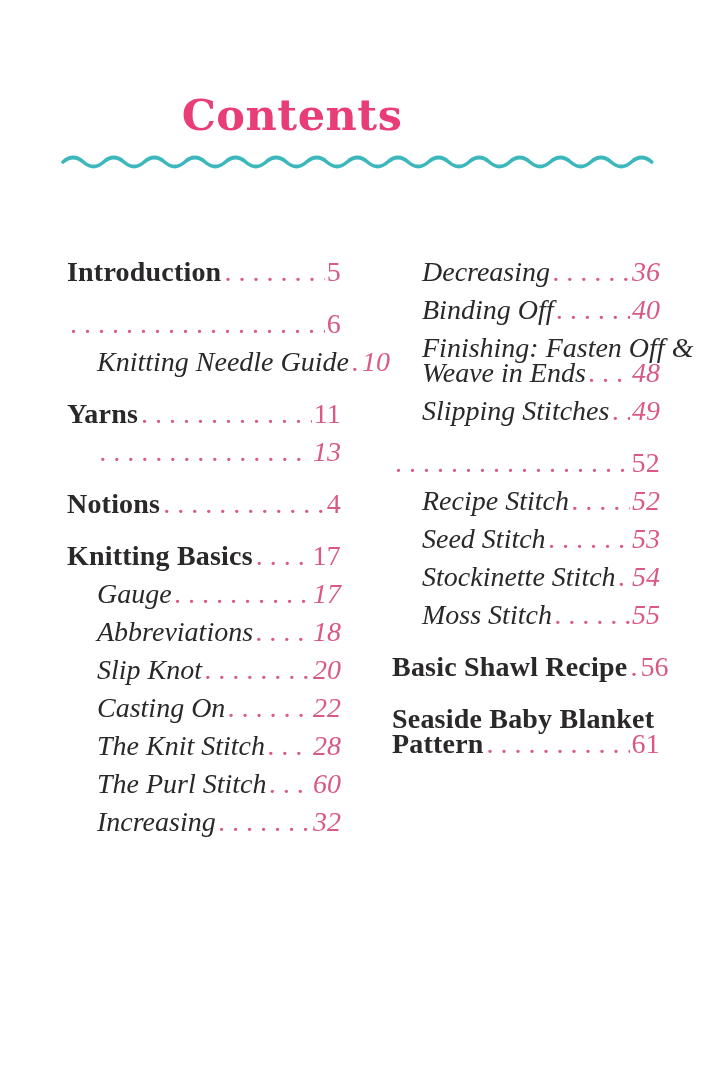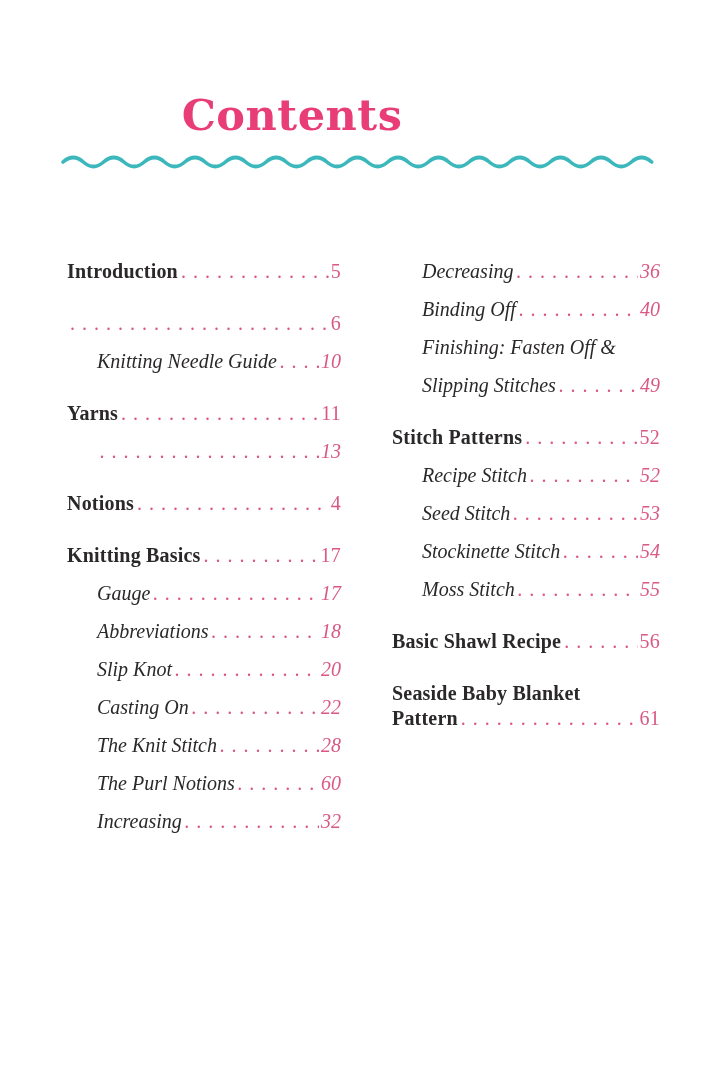--- a/index.html
+++ b/index.html
@@ -34,21 +34,21 @@
   }
   .wave {
     position: absolute;
     left: 61px;
     top: 152px;
   }
   .col { position: absolute; top: 259px; }
   .col-left  { left: 67px;  width: 274px; }
   .col-right { left: 392px; width: 268px; }
 
-  .toc-entry { font-size: 20px; line-height: 25px; margin-top: 13px; }
+  .toc-entry { font-size: 28px; line-height: 25px; margin-top: 13px; }
   .toc-entry.section { font-weight: 700; margin-top: 27px; letter-spacing: 0.2px; }
   .toc-entry.sub { padding-left: 30px; font-style: italic; }
   .toc-entry.spacer { margin-top: 53px; }
   .col .toc-entry:first-child { margin-top: 0; }
 
   .entry-line { display: flex; align-items: baseline; }
   .label { flex: 0 0 auto; white-space: nowrap; }
   .dots {
     flex: 1 1 auto;
     overflow: hidden;
@@ -156,21 +156,21 @@
     </div>
     <div class="toc-entry sub">
       <div class="entry-line">
         <span class="label">The Knit Stitch</span>
         <span class="dots"></span>
         <span class="pagenum">28</span>
       </div>
     </div>
     <div class="toc-entry sub">
       <div class="entry-line">
-        <span class="label">The Purl Notions</span>
+        <span class="label">The Purl Stitch</span>
         <span class="dots"></span>
         <span class="pagenum">60</span>
       </div>
     </div>
     <div class="toc-entry sub">
       <div class="entry-line">
         <span class="label">Increasing</span>
         <span class="dots"></span>
         <span class="pagenum">32</span>
       </div>
@@ -188,31 +188,35 @@
       <div class="entry-line">
         <span class="label">Binding Off</span>
         <span class="dots"></span>
         <span class="pagenum">40</span>
       </div>
     </div>
     <div class="toc-entry sub">
       <div class="entry-line">
         <span class="label">Finishing: Fasten Off &amp;</span>
       </div>
+      <div class="entry-line">
+        <span class="label">Weave in Ends</span>
+        <span class="dots"></span>
+        <span class="pagenum">48</span>
+      </div>
     </div>
     <div class="toc-entry sub">
       <div class="entry-line">
         <span class="label">Slipping Stitches</span>
         <span class="dots"></span>
         <span class="pagenum">49</span>
       </div>
     </div>
     <div class="toc-entry section">
       <div class="entry-line">
-        <span class="label">Stitch Patterns</span>
         <span class="dots"></span>
         <span class="pagenum">52</span>
       </div>
     </div>
     <div class="toc-entry sub">
       <div class="entry-line">
         <span class="label">Recipe Stitch</span>
         <span class="dots"></span>
         <span class="pagenum">52</span>
       </div>

